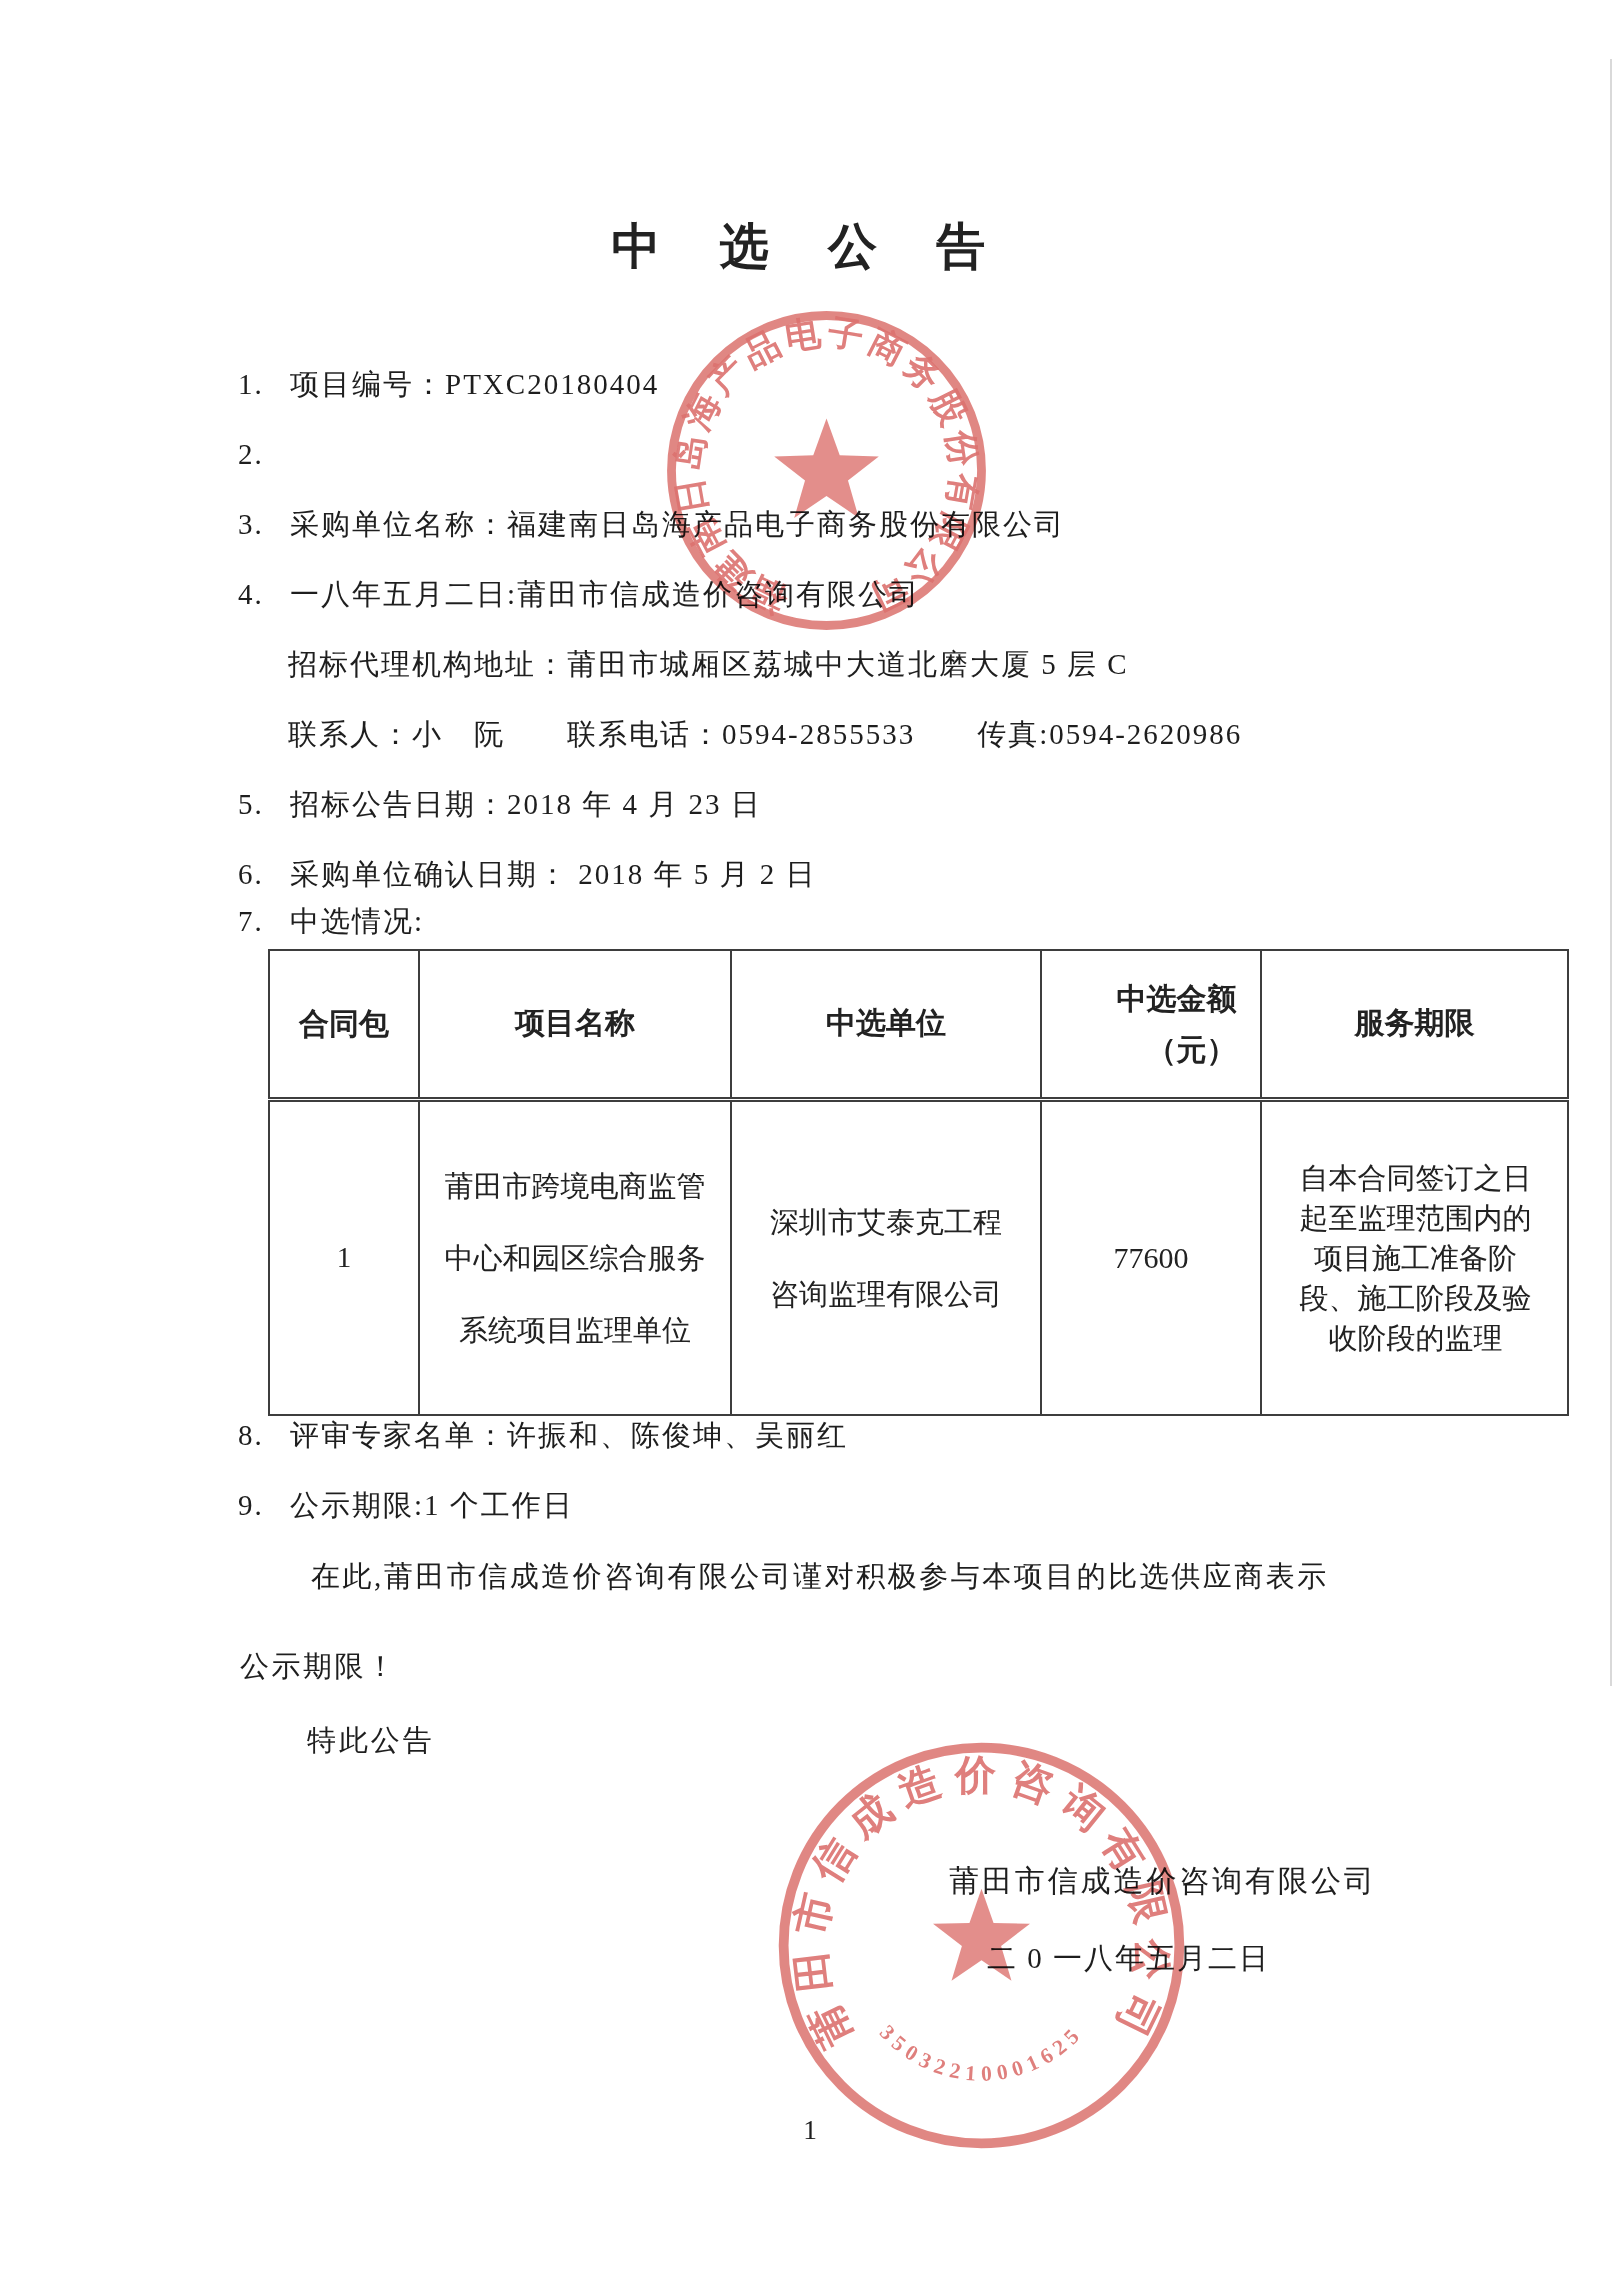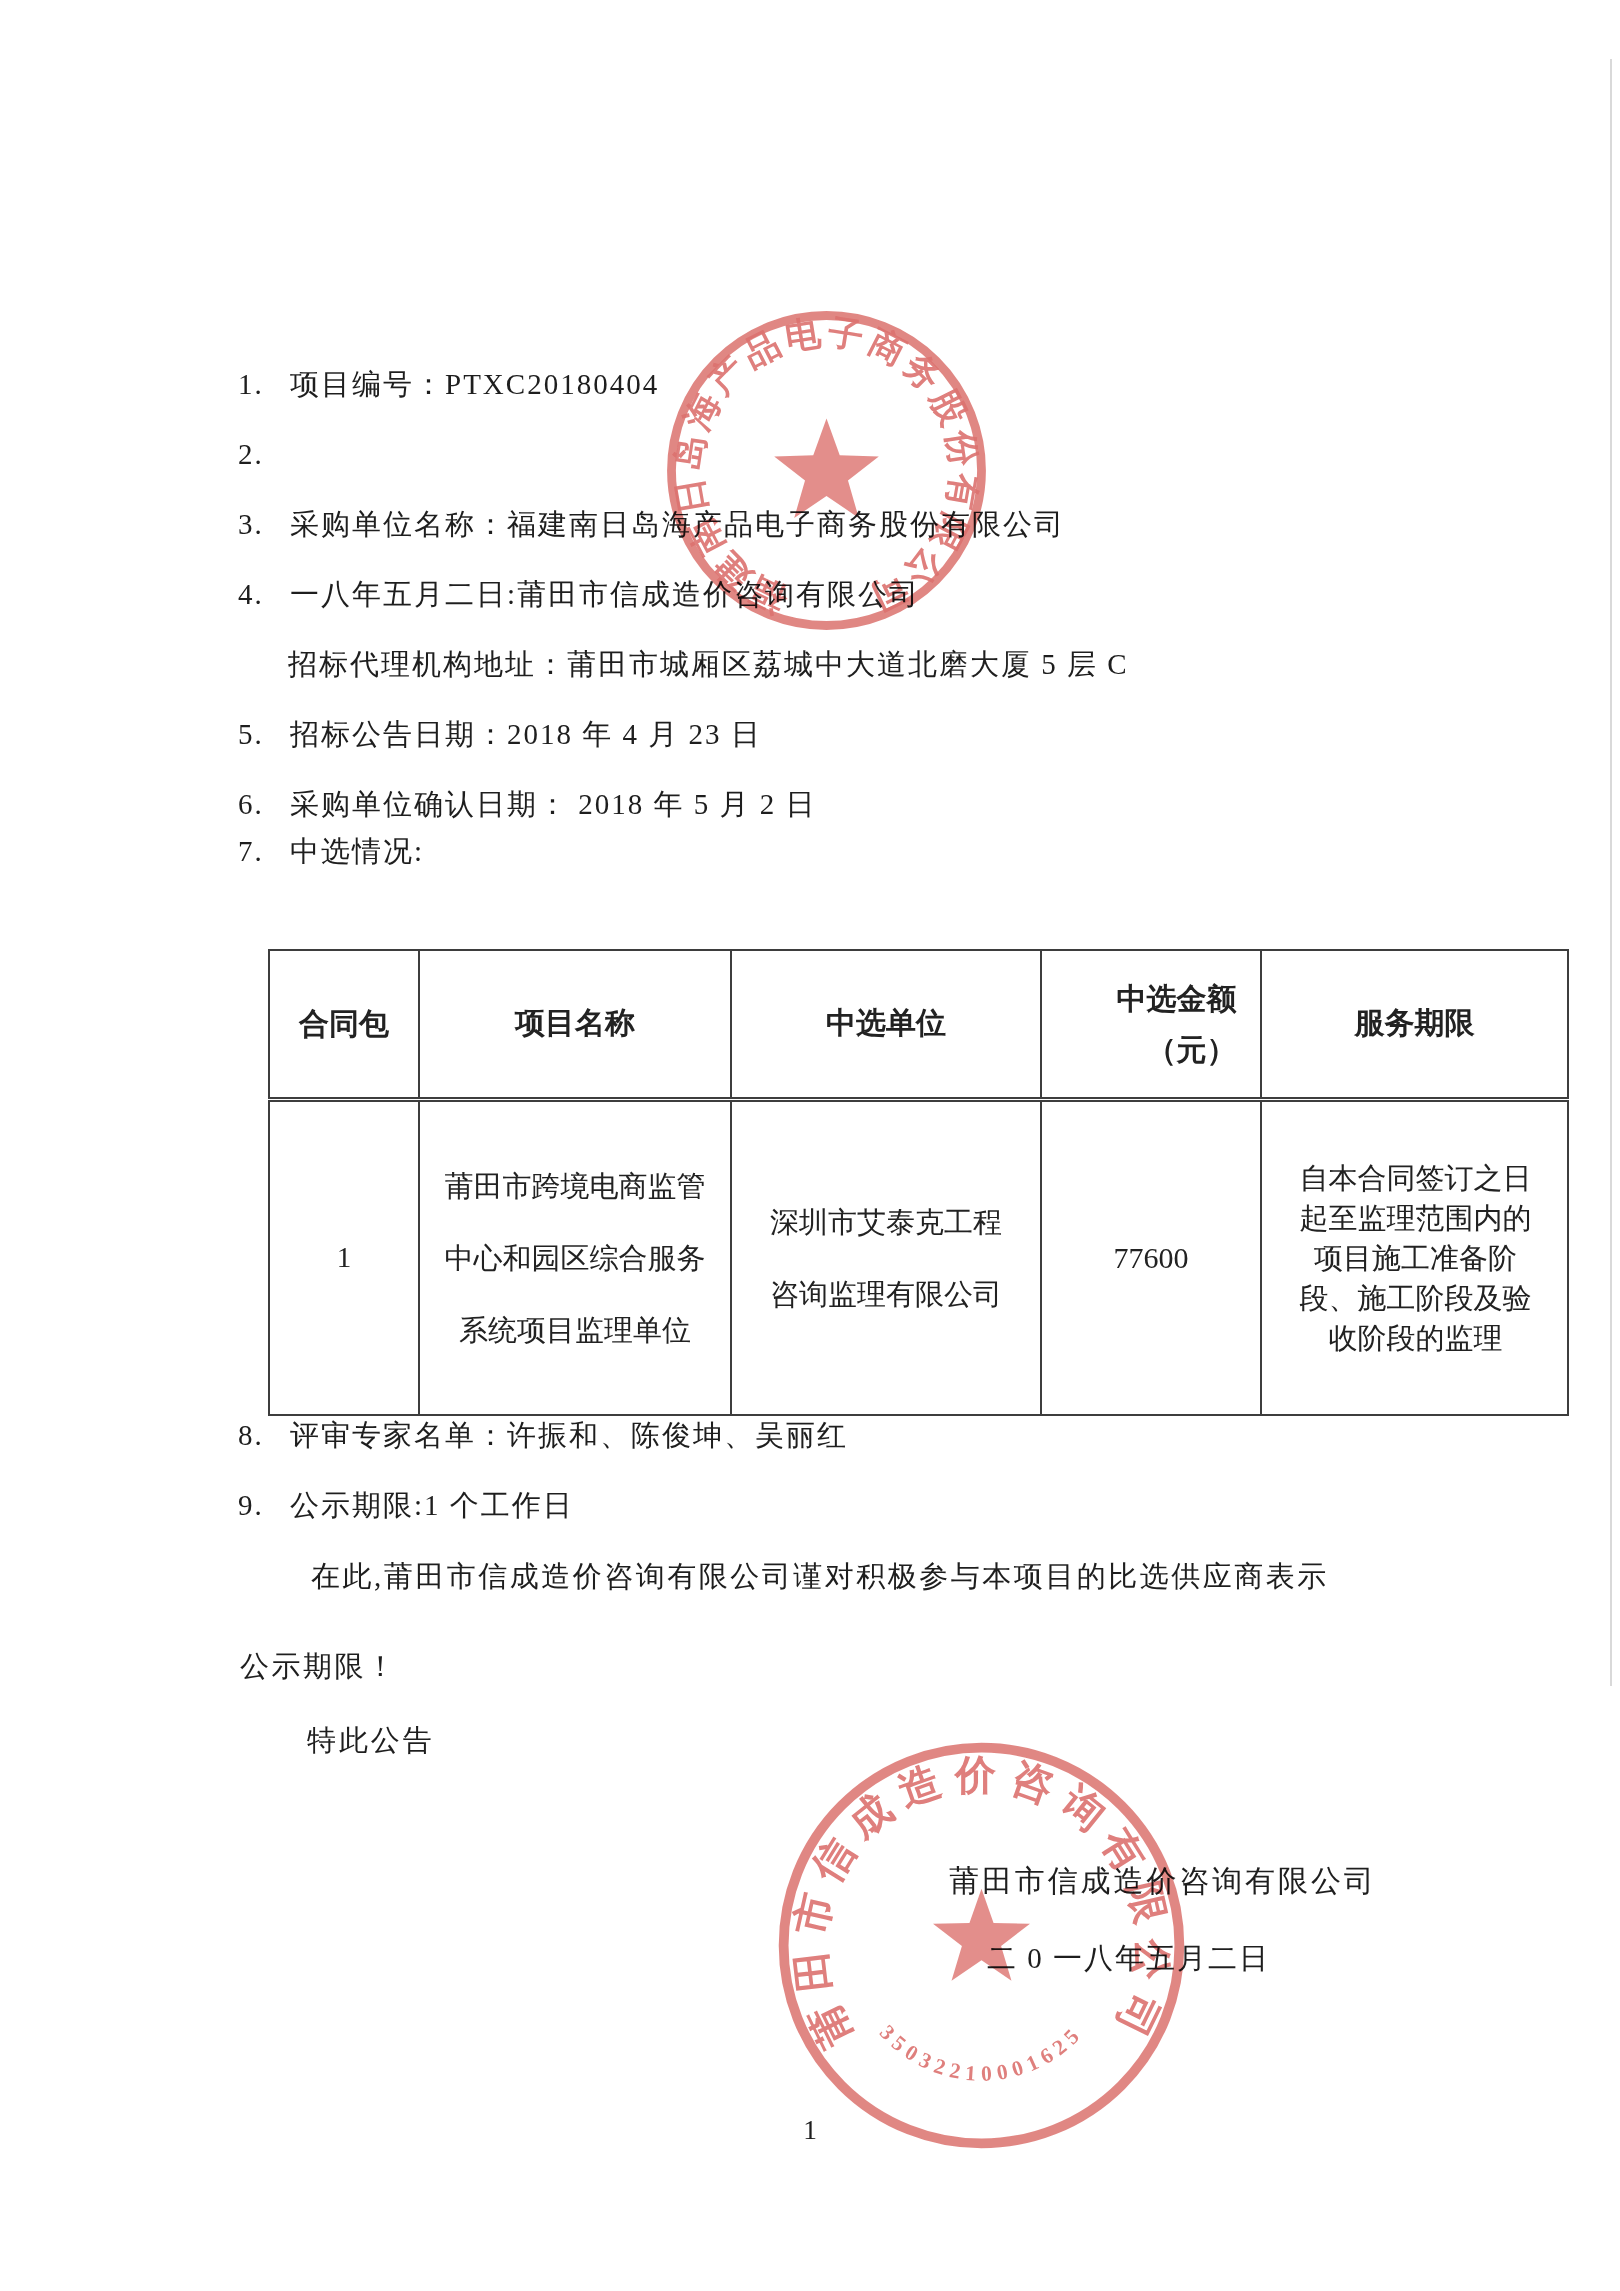--- a/index.html
+++ b/index.html
@@ -57,39 +57,43 @@
   .stamp-bottom{ left:766px; top:1730px; }
   .stamp text{ font-family:"Liberation Serif","DejaVu Serif",serif; font-weight:bold; }
   
   .artifact-line{ position:absolute; left:1610px; top:59px; width:2px; height:1627px; background:#c9c9c9; opacity:.7; }
 </style>
 </head>
 <body>
 
 <div class="page">
 
+  <div class="title">中 选 公 告</div>
 
   <div class="list" id="list1">
       <div class="li">
         <span class="num">1.</span>
         <span class="txt">项目编号：PTXC20180404</span>
       </div>
       <div class="li">
         <span class="num">2.</span>
       </div>
       <div class="li">
         <span class="num">3.</span>
         <span class="txt">采购单位名称：福建南日岛海产品电子商务股份有限公司</span>
       </div>
       <div class="li">
         <span class="num">4.</span>
         <span class="txt">一八年五月二日:莆田市信成造价咨询有限公司</span>
       </div>
       <div class="li sub">
         <span class="txt">招标代理机构地址：莆田市城厢区荔城中大道北磨大厦 5 层 C</span>
+      </div>
+      <div class="li sub">
+        <span class="txt">联系人：小　阮　　联系电话：0594-2855533　　传真:0594-2620986</span>
       </div>
       <div class="li">
         <span class="num">5.</span>
         <span class="txt">招标公告日期：2018 年 4 月 23 日</span>
       </div>
       <div class="li">
         <span class="num">6.</span>
         <span class="txt">采购单位确认日期： 2018 年 5 月 2 日</span>
       </div>
       <div class="li pull-up">

